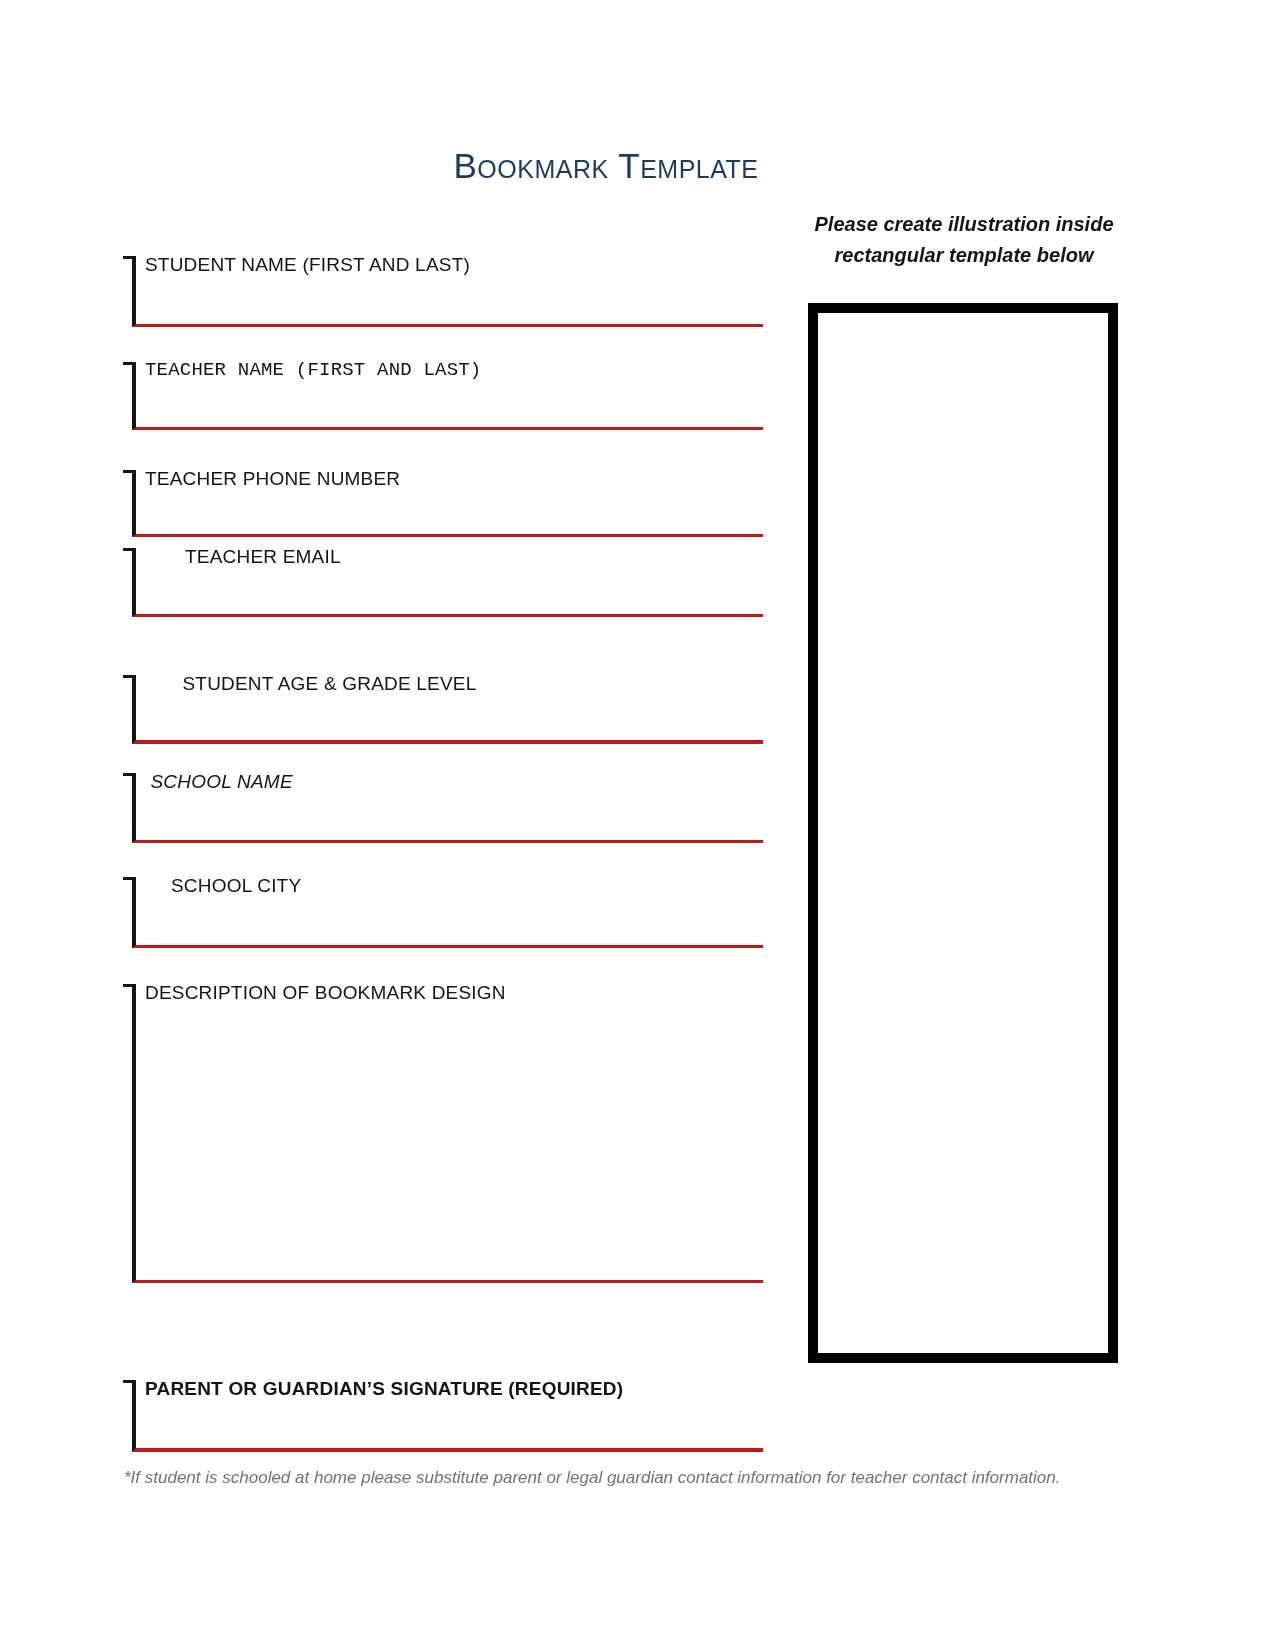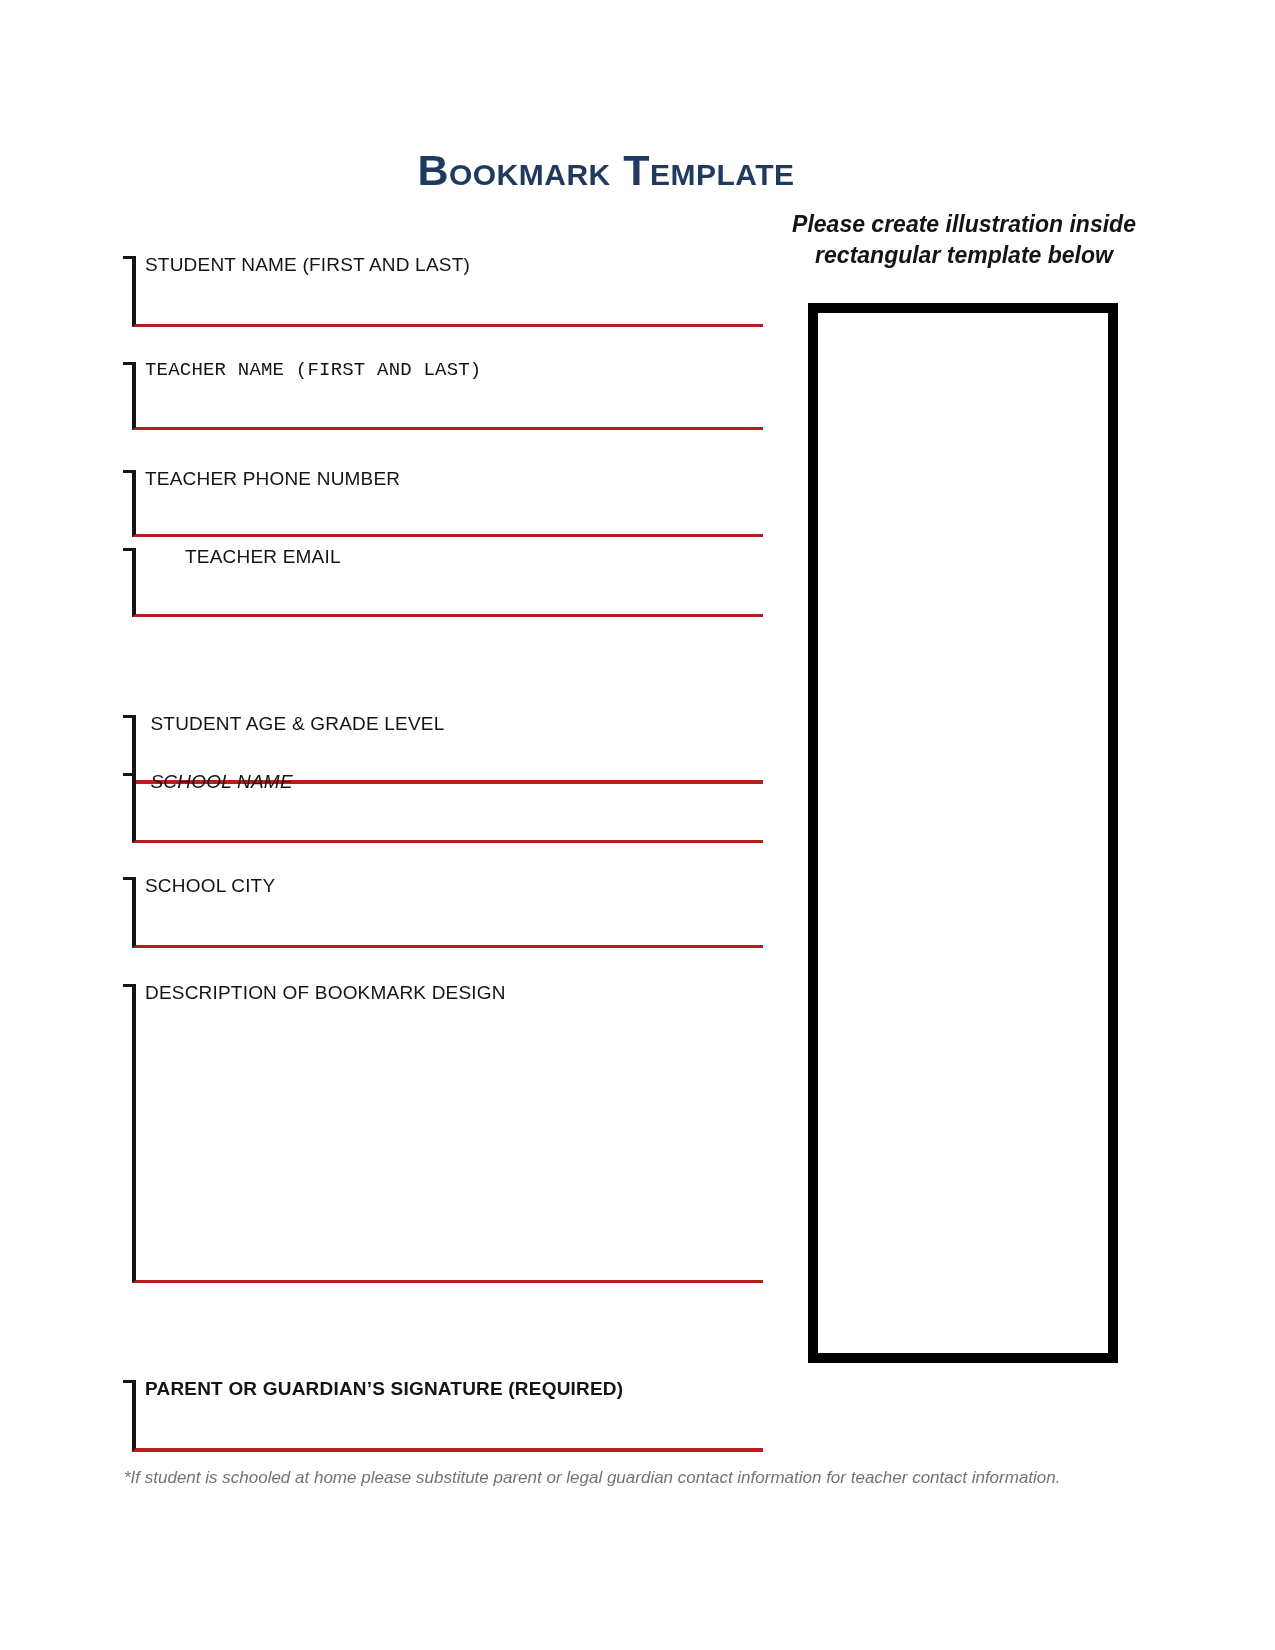--- a/index.html
+++ b/index.html
@@ -5,28 +5,28 @@
   html, body { margin:0; padding:0; }
   body {
     width:1275px; height:1650px; background:#ffffff; position:relative;
     font-family:"Liberation Sans", sans-serif; color:#151515;
     overflow:hidden;
   }
 
   
   .title-wrap { position:absolute; left:0; top:146px; width:1212px; text-align:center; }
   .title {
-    font-variant:small-caps; font-weight:bold; font-size:43px;
+    font-variant:small-caps; font-weight:normal; font-size:35px;
     letter-spacing:0.5px;
   }
 
   
   .instruction {
     position:absolute; left:772px; top:209px; width:384px; text-align:center;
-    font-weight:bold; font-style:italic; font-size:23px; line-height:31px;
+    font-weight:bold; font-style:italic; font-size:20px; line-height:31px;
     color:#141414;
   }
   .illustration-box {
     position:absolute; left:808px; top:303px; width:310px; height:1060px;
     border:10px solid #000; box-sizing:border-box; background:#fff;
   }
 
   
   .field {
     position:absolute; left:132px; width:631px; box-sizing:border-box;
@@ -38,23 +38,23 @@
   }
   .field .label {
     display:block; padding-left:9px; margin-top:-2px;
     font-size:19px; line-height:21px; letter-spacing:0.2px; color:#141414;
     white-space:pre;
   }
   .f1 { top:256px;  height:71px;  }
   .f2 { top:362px;  height:68px;font-family:Liberation Mono, monospace;  }
   .f3 { top:470px;  height:67px;  }
   .f4 { top:548px;  height:69px;padding-left:40px;  }
-  .f5 { top:715px;  height:69px;  border-bottom-width:4px; }
+  .f5 { top:675px;  height:69px;  border-bottom-width:4px;padding-left:32px; }
   .f6 { top:773px;  height:70px;font-style:italic;  }
-  .f7 { top:877px;  height:71px;  }
+  .f7 { top:877px;  height:71px;padding-left:26px;  }
   .f8 { top:984px;  height:299px; }
   .f9 { top:1368px; height:72px;  border-bottom-width:4px;margin-top:12px; }
   .f9 .label { font-weight:bold; }
 
   
   .footnote {
     position:absolute; left:124px; top:1468px; width:1036px;
     font-style:italic; font-size:17px; color:#737373;
   }
 </style>

